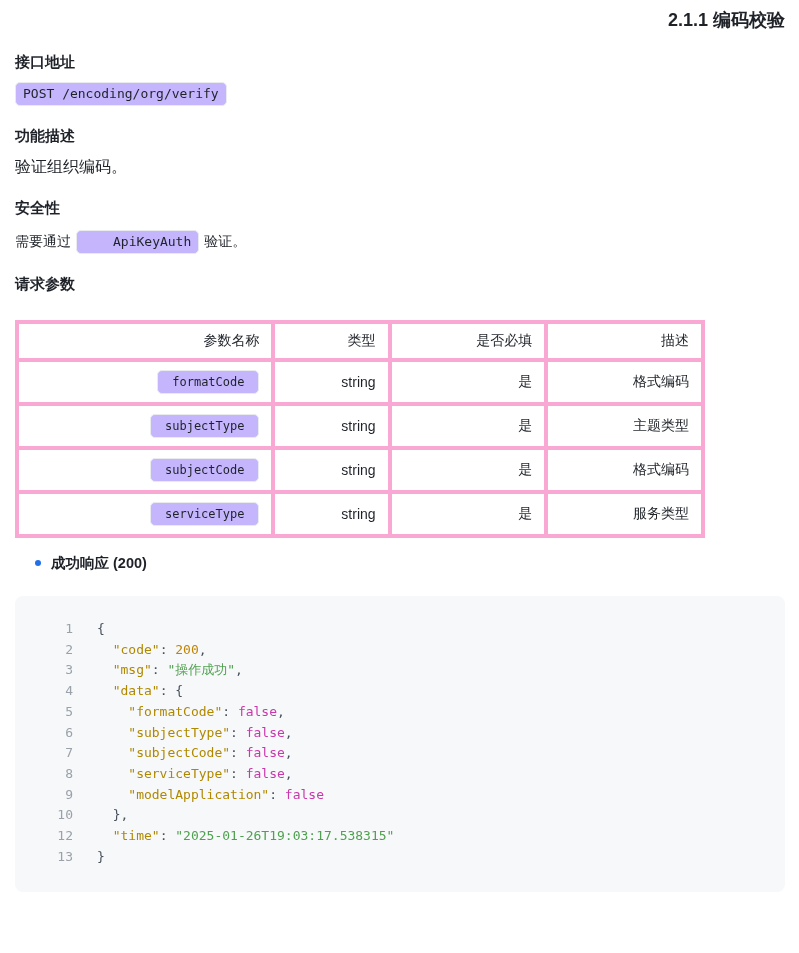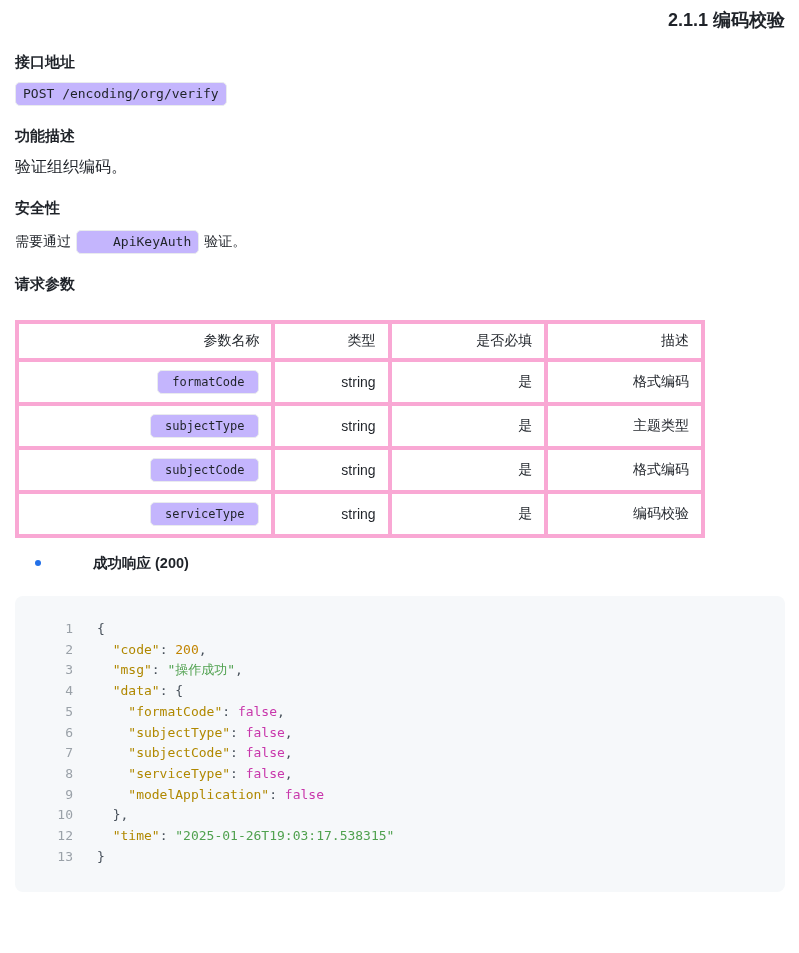--- a/index.html
+++ b/index.html
@@ -68,21 +68,20 @@
     font-weight: 400;
     color: #1f2329;
   }
   table.params-table th { font-weight: 400; }
   table.params-table td .code-pill { font-size: 12px; padding: 2px 14px; }
 
   .bullet-row {
     display: flex;
     align-items: center;
     margin: 6px 0 8px 20px;
-    gap: 42px;
   }
   .bullet-dot {
     width: 6px;
     height: 6px;
     border-radius: 50%;
     background: #2270e8;
     flex: 0 0 auto;
     margin-right: 10px;
   }
   .bullet-label {
@@ -168,21 +167,21 @@
         <tr>
           <td><code class="code-pill">subjectCode</code></td>
           <td>string</td>
           <td>是</td>
           <td>格式编码</td>
         </tr>
         <tr>
           <td><code class="code-pill">serviceType</code></td>
           <td>string</td>
           <td>是</td>
-          <td>编码校验</td>
+          <td>服务类型</td>
         </tr>
       </tbody>
   </table>
 
 
   <div class="bullet-row">
     <span class="bullet-dot"></span>
     <span class="bullet-label">成功响应 (200)</span>
   </div>
 

